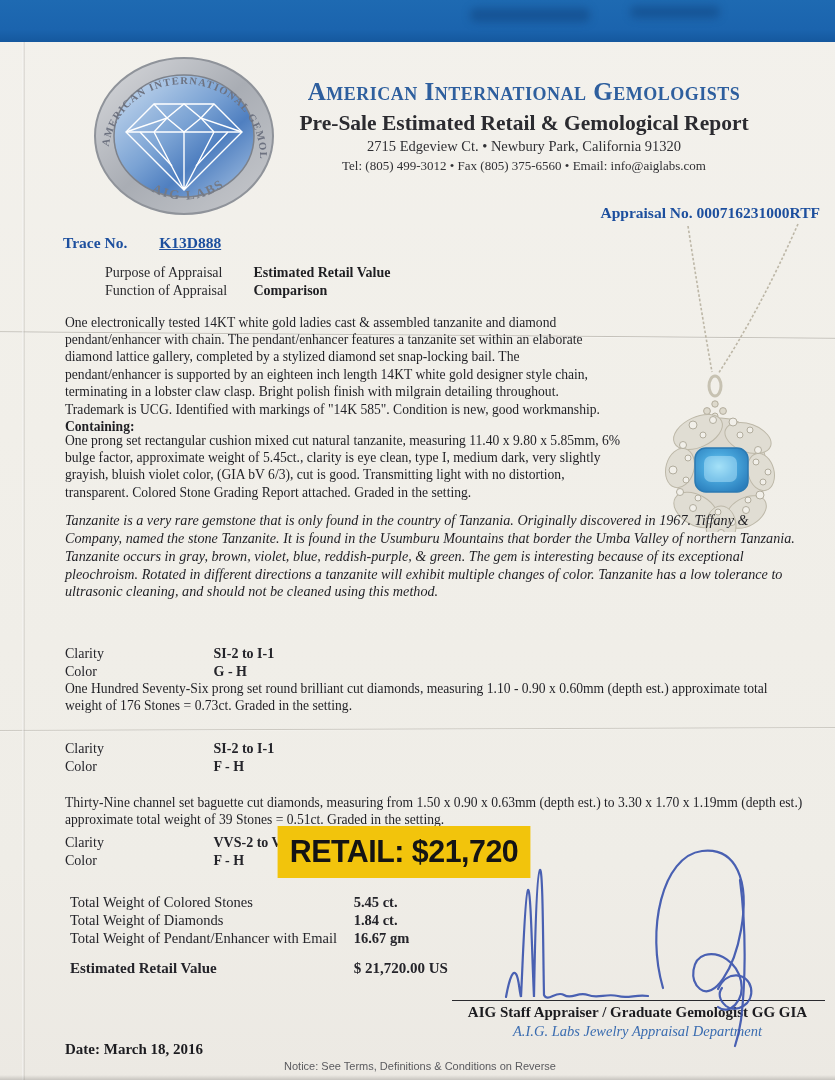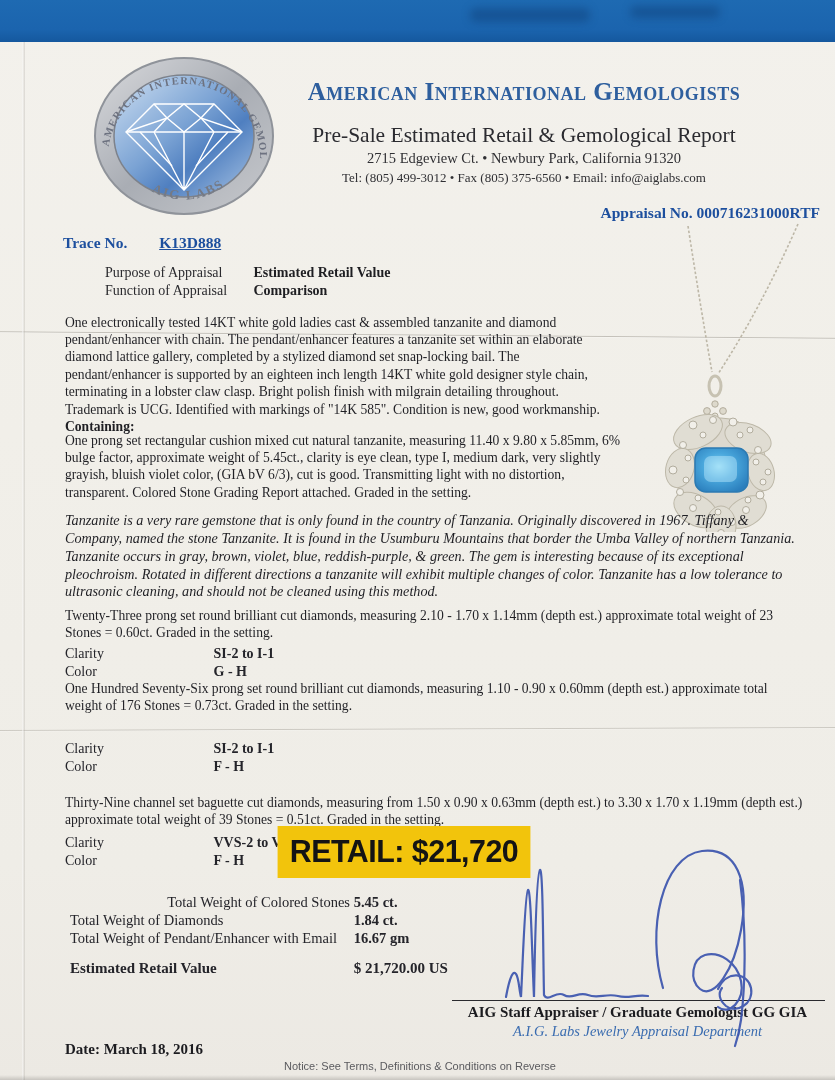--- a/index.html
+++ b/index.html
@@ -20,21 +20,21 @@
     background:linear-gradient(180deg,rgba(120,115,105,.0),rgba(120,115,105,.38),rgba(255,255,255,.5));
     pointer-events:none;}
   .vfold{position:absolute;top:42px;width:3px;height:1038px;
     background:linear-gradient(90deg,rgba(255,255,255,.6),rgba(140,135,125,.25));pointer-events:none;}
   .pageedge{position:absolute;left:0;bottom:0;width:835px;height:5px;background:linear-gradient(180deg,rgba(0,0,0,0),rgba(90,88,84,.25));}
 
   
   .logo{position:absolute;left:92px;top:56px;}
   .headerblock{position:absolute;left:285px;top:78px;width:478px;text-align:center;}
   .orgname{font-size:25px;font-weight:bold;font-variant:small-caps;letter-spacing:.5px;color:#2e5f9e;line-height:28px;}
-  .reporttitle{font-size:21.5px;font-weight:normal;color:#2b2b30;line-height:26px;margin-top:16px;}
+  .reporttitle{font-size:21.5px;font-weight:bold;color:#2b2b30;line-height:26px;margin-top:4px;}
   .addr{font-size:14.5px;color:#2f2f33;line-height:19px;margin-top:1px;}
   .contact{font-size:13px;color:#2f2f33;line-height:19px;}
 
   .appraisalno{position:absolute;left:420px;top:204px;width:400px;text-align:right;
     font-size:15.5px;font-weight:bold;color:#1d4f9e;}
   .traceno{position:absolute;left:63px;top:234px;font-size:15.5px;font-weight:bold;color:#1d4f9e;}
   .traceno .val{margin-left:28px;text-decoration:underline;}
 
   .metarow{position:absolute;left:65px;font-size:14px;line-height:18px;}
   .metarow .lbl{display:inline-block;width:145px;color:#2a2a2e;margin-left:40px;}
@@ -214,21 +214,20 @@
   </div>
 
   <p class="para" style="top:300px;width:548px;">
     <span>One electronically tested 14KT white gold ladies cast &amp; assembled tanzanite and diamond pendant/enhancer with chain. The pendant/enhancer features a tanzanite set within an elaborate diamond lattice gallery, completed by a stylized diamond set snap-locking bail. The pendant/enhancer is supported by an eighteen inch length 14KT white gold designer style chain, terminating in a lobster claw clasp. Bright polish finish with milgrain detailing throughout. Trademark is UCG. Identified with markings of "14K 585". Condition is new, good workmanship. </span><span class="bold">Containing:</span>
   </p>
 
   <p class="para" style="top:418px;width:560px;">One prong set rectangular cushion mixed cut natural tanzanite, measuring 11.40 x 9.80 x 5.85mm, 6% bulge factor, approximate weight of 5.45ct., clarity is eye clean, type I, medium dark, very slightly grayish, bluish violet color, (GIA bV 6/3), cut is good. Transmitting light with no distortion, transparent. Colored Stone Grading Report attached. Graded in the setting.</p>
 
   <p class="para italicpara" style="top:498px;width:742px;">Tanzanite is a very rare gemstone that is only found in the country of Tanzania. Originally discovered in 1967. Tiffany &amp; Company, named the stone Tanzanite. It is found in the Usumburu Mountains that border the Umba Valley of northern Tanzania. Tanzanite occurs in gray, brown, violet, blue, reddish-purple, &amp; green. The gem is interesting because of its exceptional pleochroism. Rotated in different directions a tanzanite will exhibit multiple changes of color. Tanzanite has a low tolerance to ultrasonic cleaning, and should not be cleaned using this method.</p>
 
-  <p class="para" style="top:593px;width:740px;">Twenty-Three prong set round brilliant cut diamonds, measuring 2.10 - 1.70 x 1.14mm (depth est.) approximate total weight of 23 Stones = 0.60ct. Graded in the setting.</p>
   <div class="gradepair" style="top:645px;">
     <span class="lbl">Clarity</span>
     <span class="val">SI-2 to I-1</span>
   </div>
   <div class="gradepair" style="top:663px;">
     <span class="lbl">Color</span>
     <span class="val">G - H</span>
   </div>
 
   <p class="para" style="top:666px;width:740px;">One Hundred Seventy-Six prong set round brilliant cut diamonds, measuring 1.10 - 0.90 x 0.60mm (depth est.) approximate total weight of 176 Stones = 0.73ct. Graded in the setting.</p>
@@ -246,21 +245,21 @@
     <span class="lbl">Clarity</span>
     <span class="val">VVS-2 to VS-1</span>
   </div>
   <div class="gradepair" style="top:852px;">
     <span class="lbl">Color</span>
     <span class="val">F - H</span>
   </div>
 
   <div class="retailbadge">RETAIL: $21,720</div>
 
-  <div class="totalrow" style="top:893px;text-align:right;">
+  <div class="totalrow" style="top:893px;">
     <span class="lbl">Total Weight of Colored Stones</span>
     <span class="val">5.45 ct.</span>
   </div>
   <div class="totalrow" style="top:911px;">
     <span class="lbl">Total Weight of Diamonds</span>
     <span class="val">1.84 ct.</span>
   </div>
   <div class="totalrow" style="top:929px;">
     <span class="lbl">Total Weight of Pendant/Enhancer with Email</span>
     <span class="val">16.67 gm</span>

